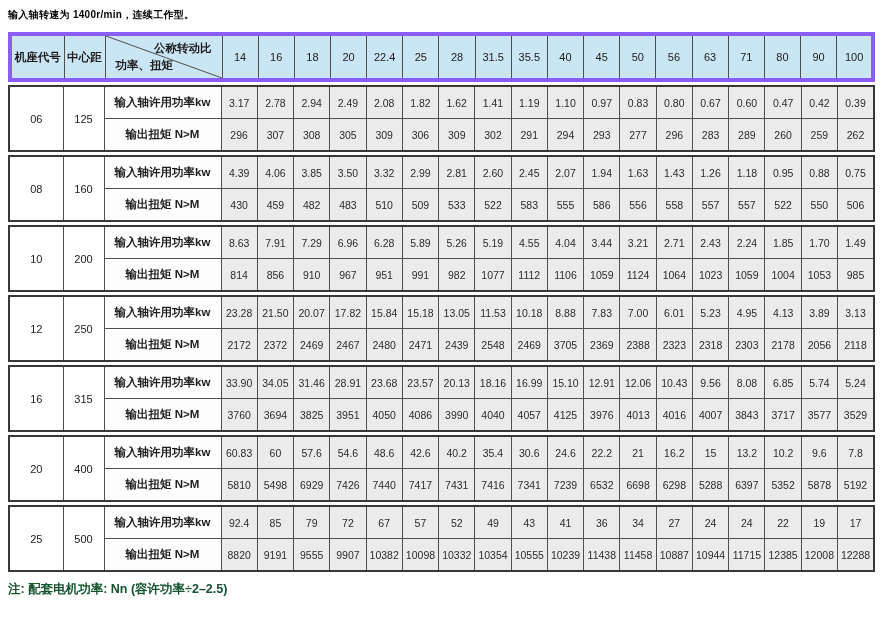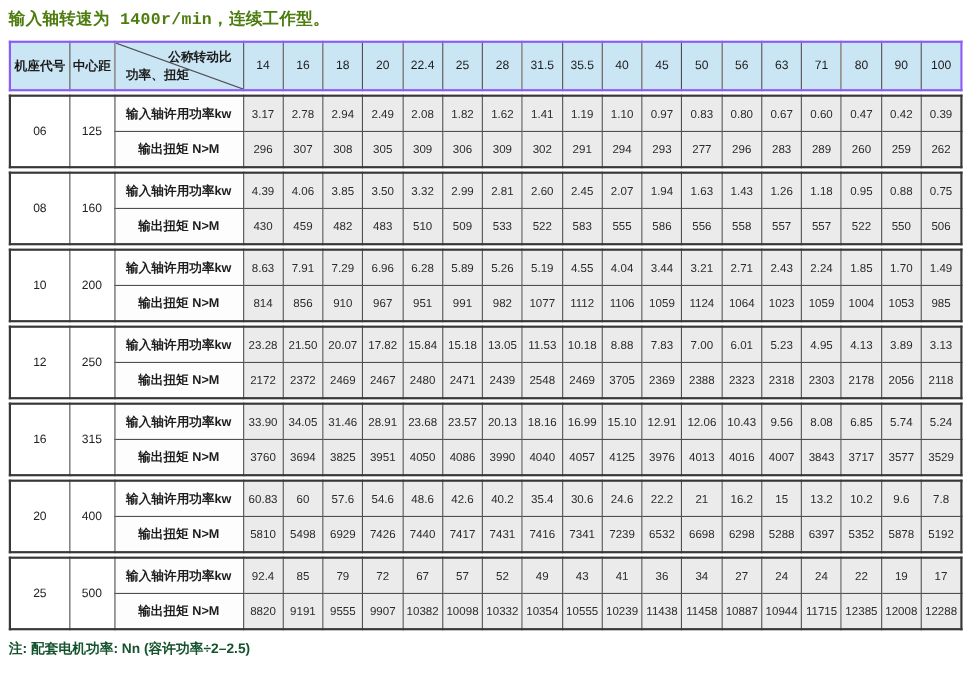--- a/index.html
+++ b/index.html
@@ -6,41 +6,40 @@
   body {
     width: 883px; height: 617px;
     background: #ffffff;
     font-family: "Liberation Sans", "DejaVu Sans", sans-serif;
     color: #1f1f1f;
     -webkit-font-smoothing: antialiased;
   }
   .page { padding: 6px 8px 0 8px; }
   .title {
     margin: 2px 0 10px 0;
-    font-size: 15px;
+    font-size: 10px;
     font-weight: bold;
-    color: #4d7c0f;
+    color: #000000;
     letter-spacing: 0.3px;
-    font-family: Liberation Mono, monospace;
   }
   .tbl {
     border-collapse: collapse;
     table-layout: fixed;
     width: 867px;
     background: #fff;
   }
   .tbl td {
     border: 1px solid #4f4f4f;
     overflow: hidden;
     white-space: nowrap;
     text-align: center;
     vertical-align: middle;
     padding: 0;
   }
-  .header-tbl { border: 2px solid #8b5cf6; }
+  .header-tbl { border: 4px solid #8b5cf6; }
   .header-tbl td {
     height: 42px;
     background: #cae5f4;
     font-size: 11px;
     color: #1c1c1c;
   }
   td.hd-label { font-weight: bold; font-size: 11.5px; }
   td.hd-ratio { font-size: 11px; }
   .block-tbl { margin-top: 3px; border: 2px solid #383838; }
   .block-tbl td { height: 31px; font-size: 10.5px; color: #2b2b2b; }

